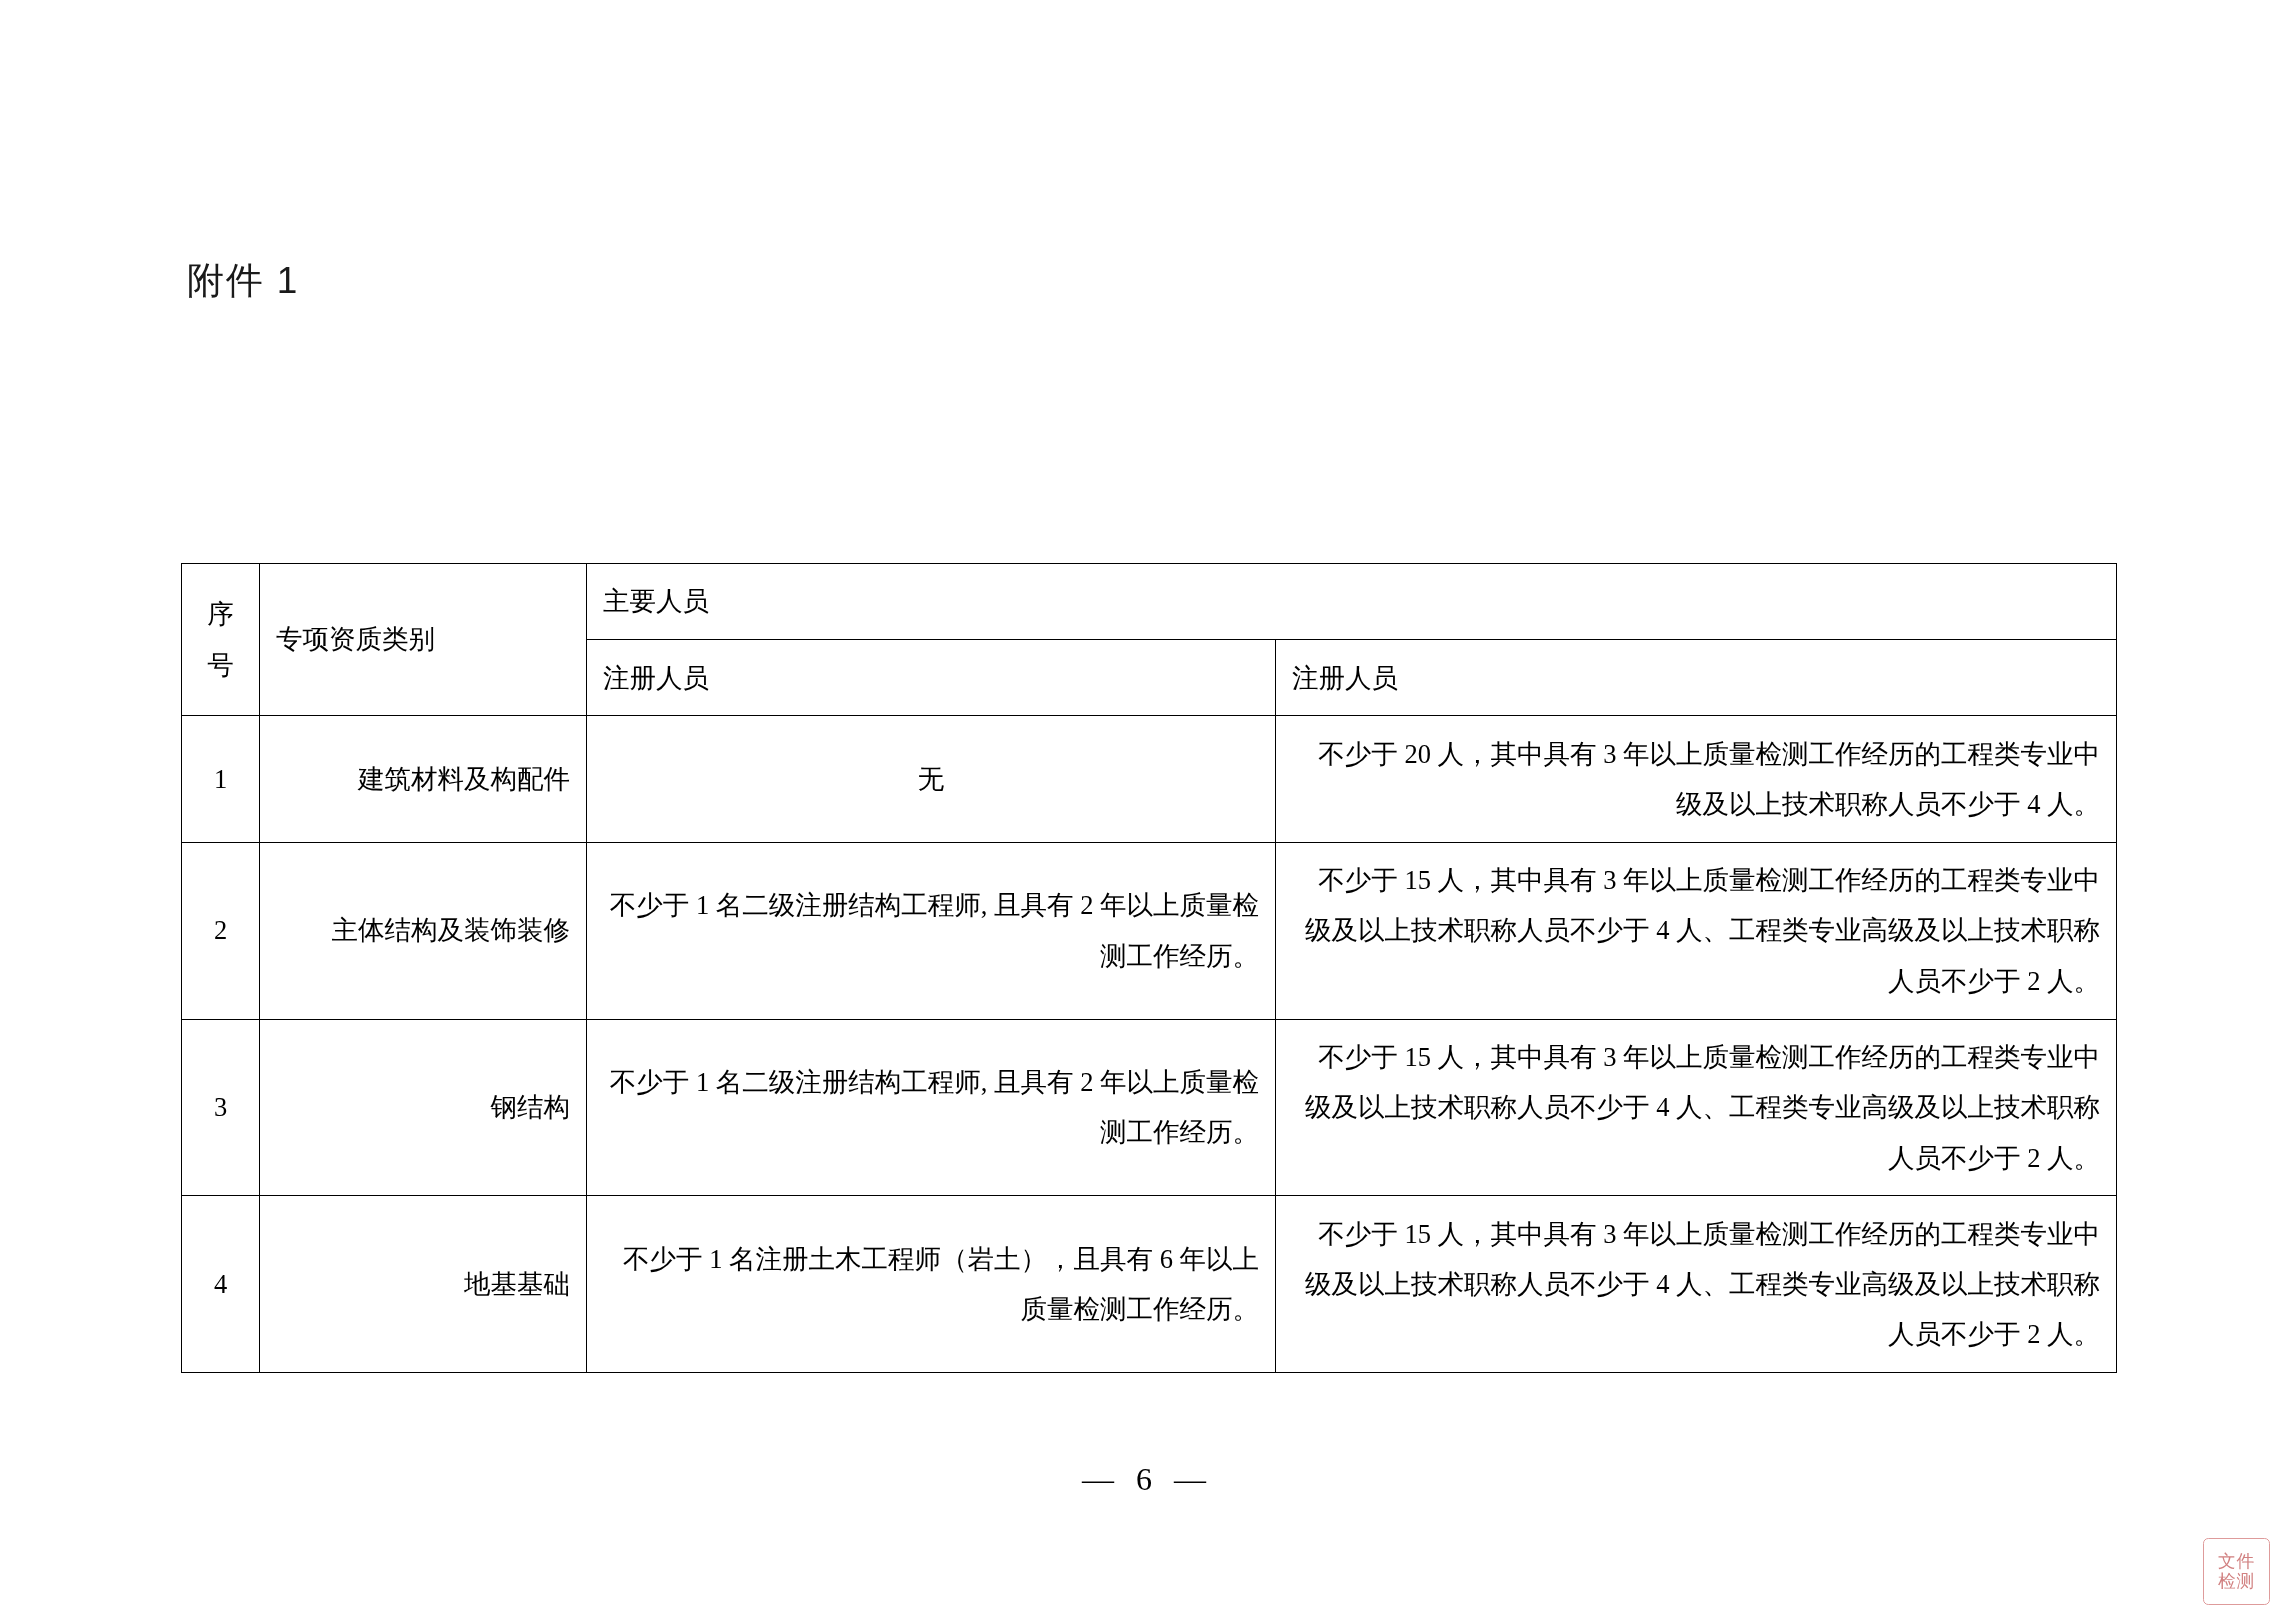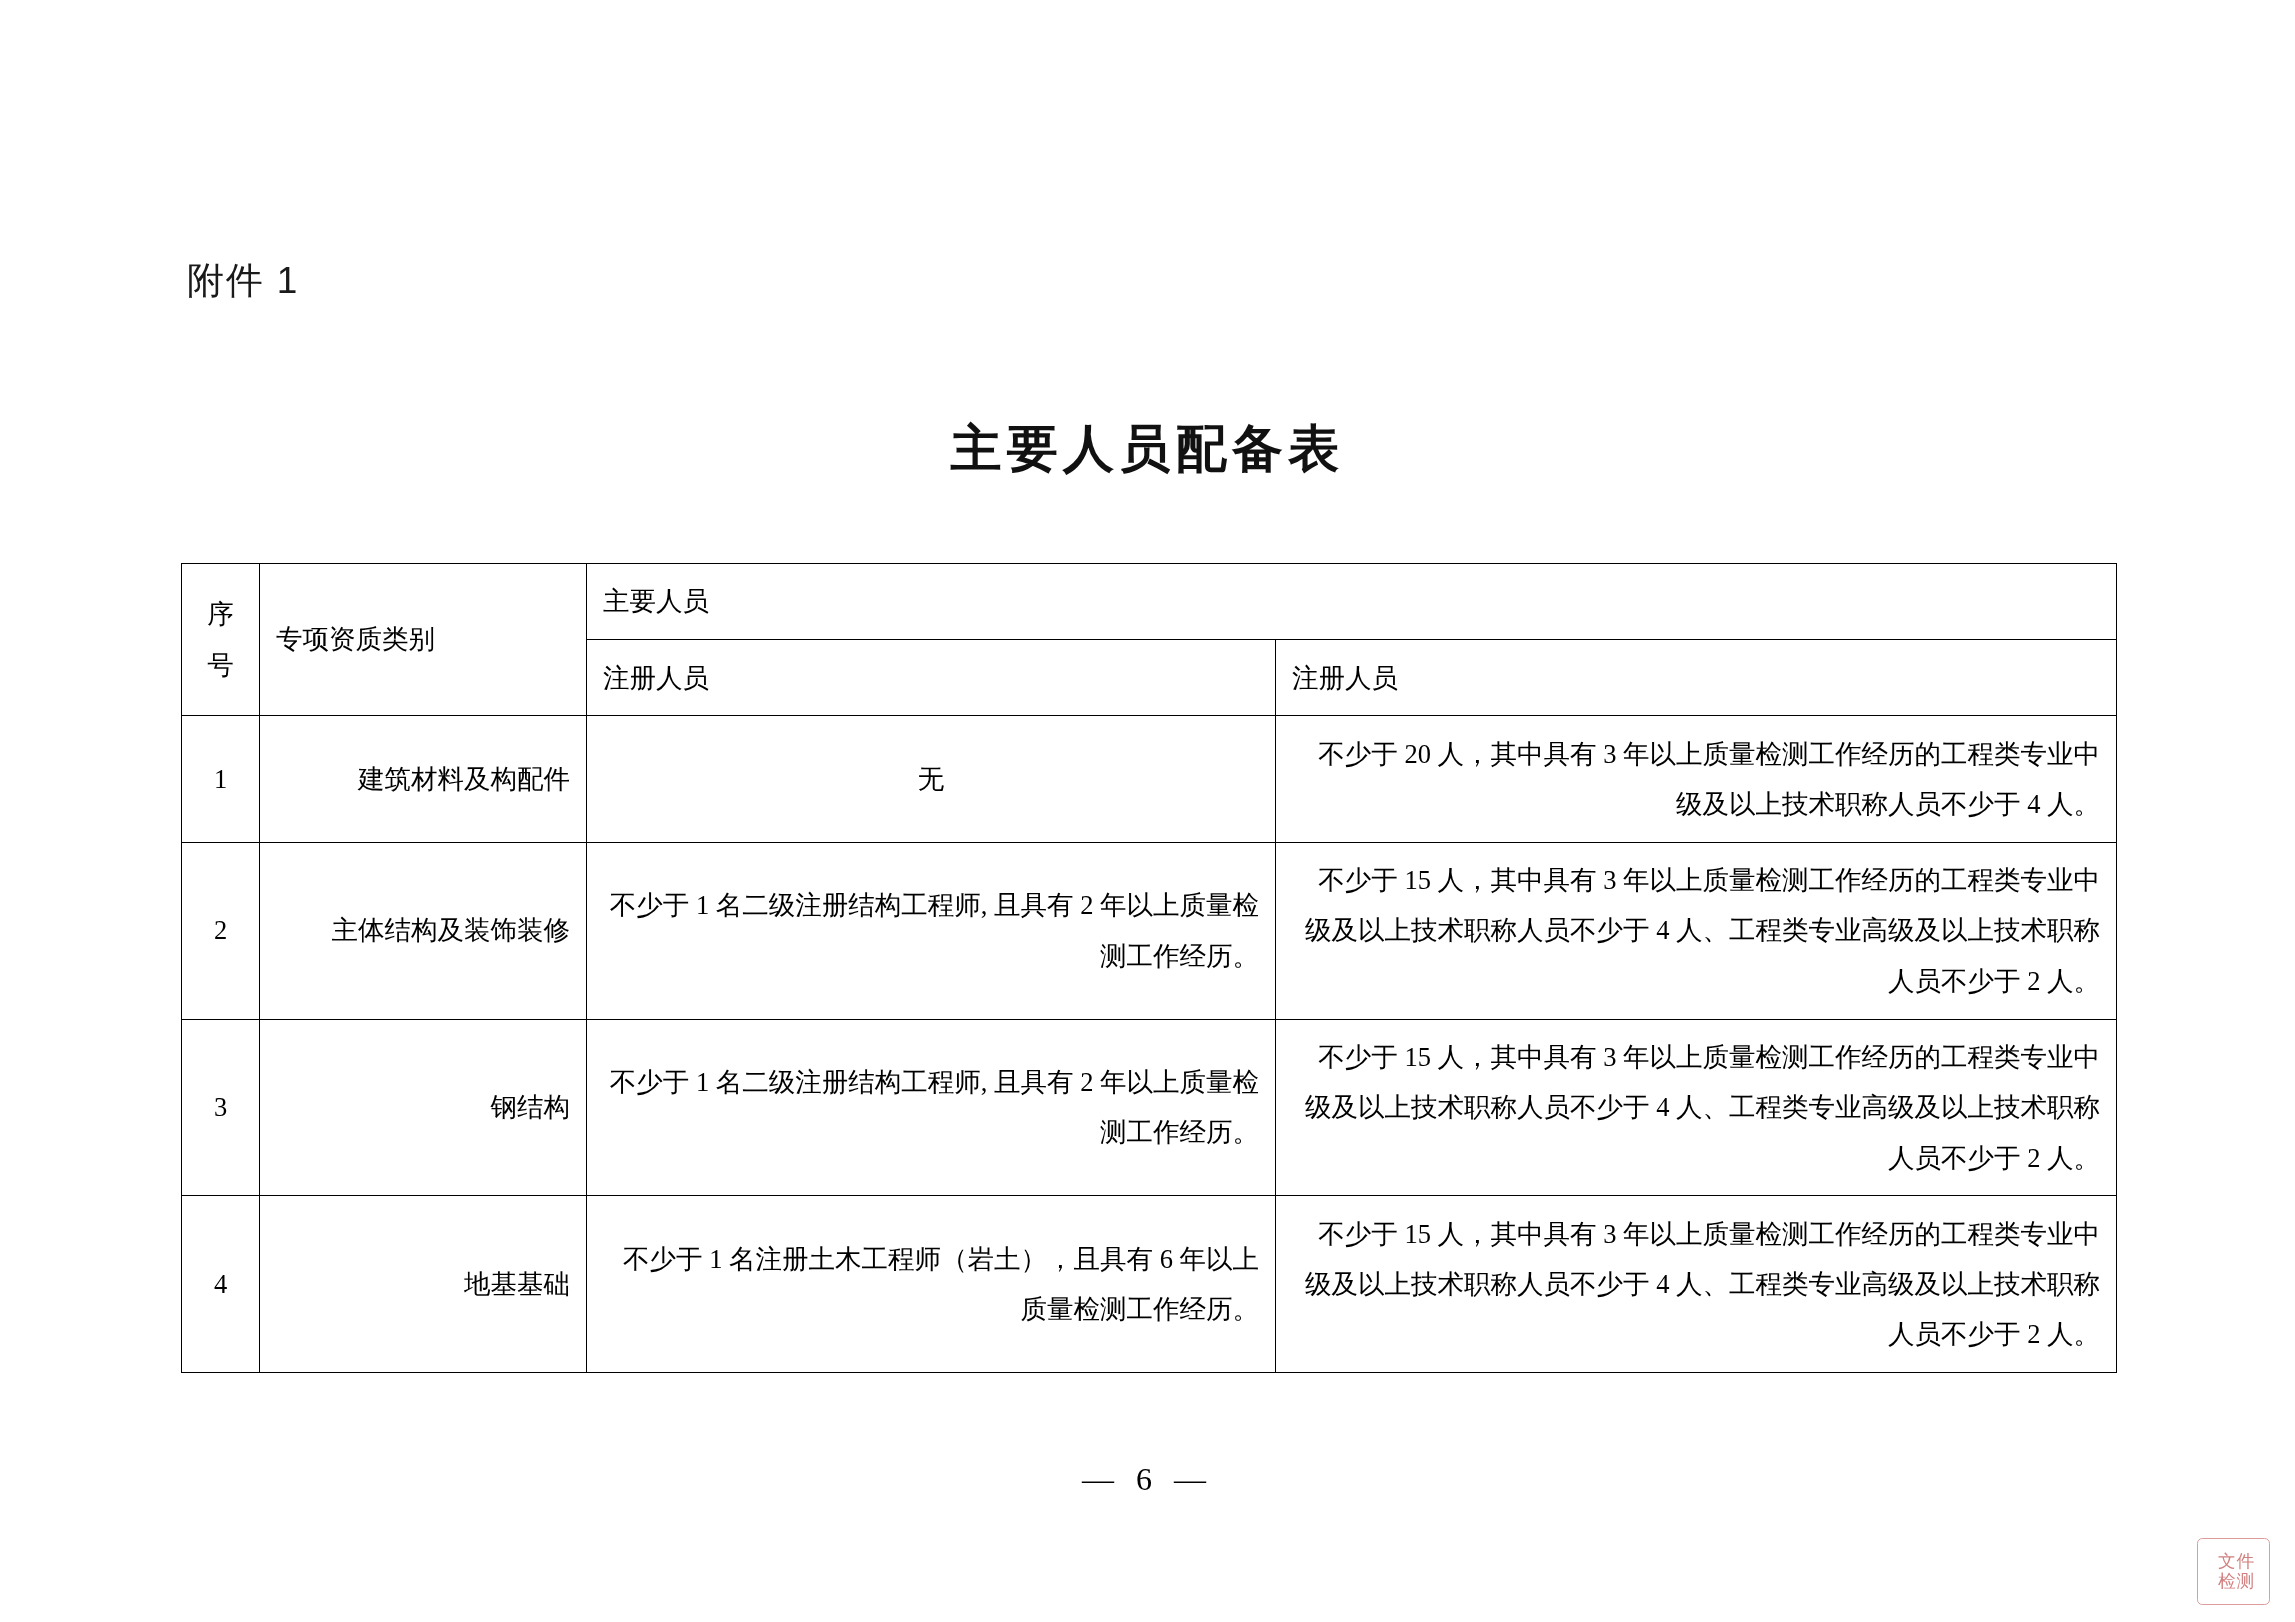--- a/index.html
+++ b/index.html
@@ -114,32 +114,30 @@
     display: flex;
     flex-direction: column;
     align-items: center;
     justify-content: center;
     color: #c96a6a;
     font-family: "Liberation Sans", sans-serif;
     font-size: 17.7px;
     line-height: 1.1;
     letter-spacing: 0.9px;
     opacity: 0.85;
-    padding-left: 6px;
   }
   .watermark span { display: block; }
 </style>
 </head>
 <body>
 
 <div class="page">
 
   <div class="attachment-label">附件 1</div>
 
-  <div class="doc-title">主要人员配备表</div>
 
   <div class="table-wrap">
     <table class="main">
       <colgroup>
         <col class="col-no">
         <col class="col-cat">
         <col class="col-reg">
         <col class="col-tech">
       </colgroup>
       <tbody>

